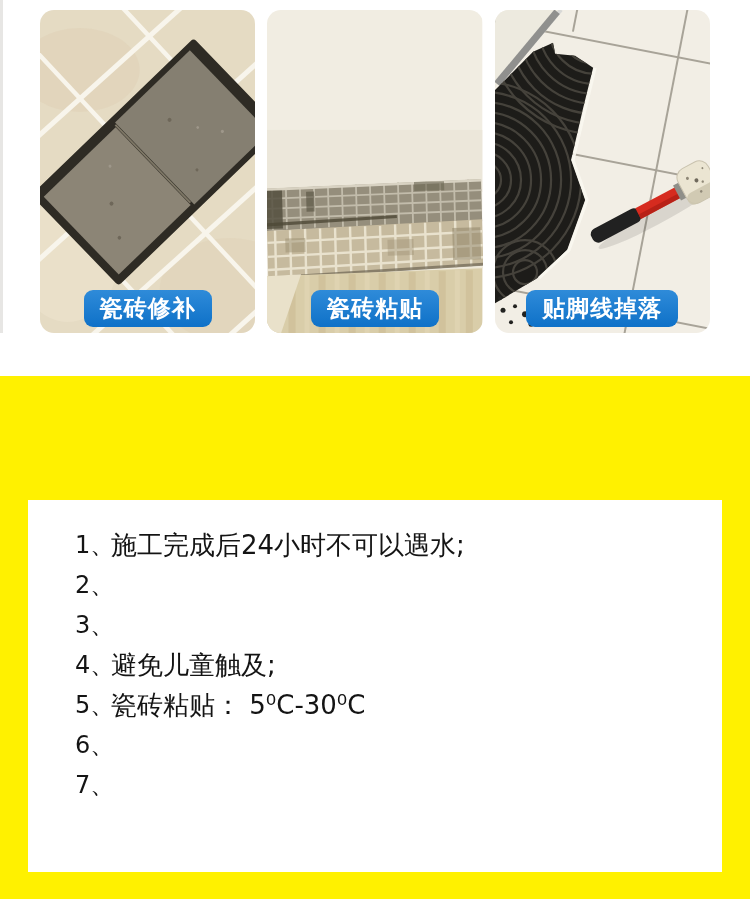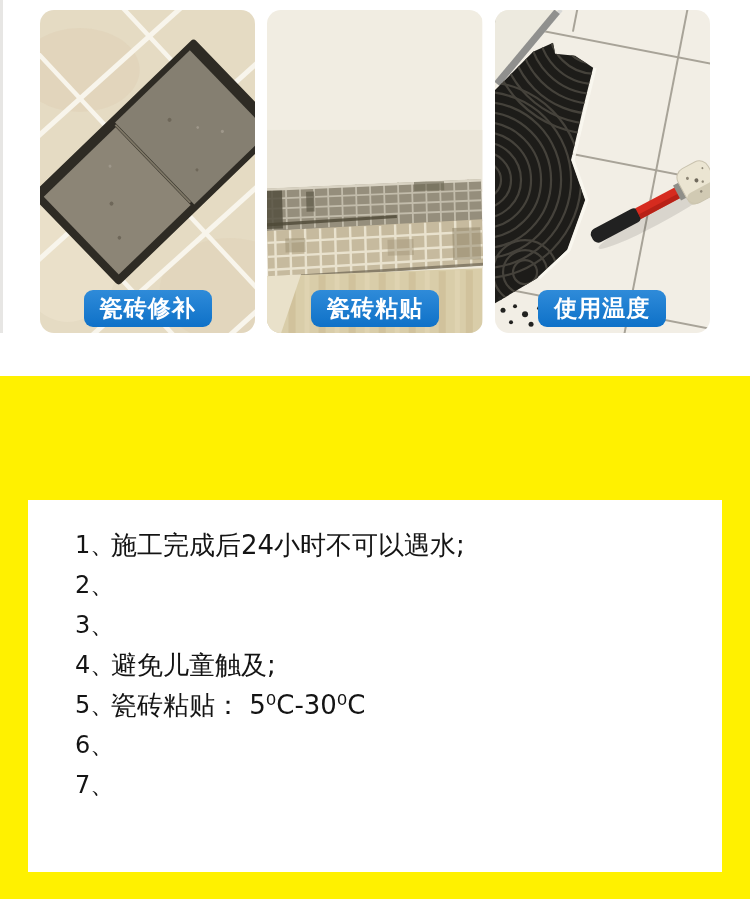--- a/index.html
+++ b/index.html
@@ -215,21 +215,21 @@
           <rect x="96" y="-8.5" width="7" height="17" fill="#8f8f89"></rect>
           <rect x="102" y="-19" width="34" height="38" rx="10" fill="#ebe5d2" stroke="#c9c2ae" stroke-width="1"></rect>
           <rect x="102" y="6" width="34" height="13" rx="6" fill="#cdc5ae" opacity="0.85"></rect>
           <circle cx="119" cy="-2" r="2" fill="#6f695c"></circle>
           <circle cx="112" cy="-8" r="1.5" fill="#8f8877"></circle>
             <circle cx="124" cy="2" r="1.2" fill="#8f8877"></circle>
           <circle cx="118" cy="10" r="1.3" fill="#8f8877"></circle>
             <circle cx="130" cy="-10" r="1" fill="#8f8877"></circle>
         </g>
       </svg>
-      <figcaption class="photo-label">使用温度</figcaption>
+      <figcaption class="photo-label">贴脚线掉落</figcaption>
     </figure>
   </div>
 
   <section class="yellow-section">
     <div class="notes-box">
       <ol class="notes-list">
         <li class="note-item">
           <span class="note-num">1、</span>
           <span class="note-text">施工完成后24小时不可以遇水;</span>
         </li>

